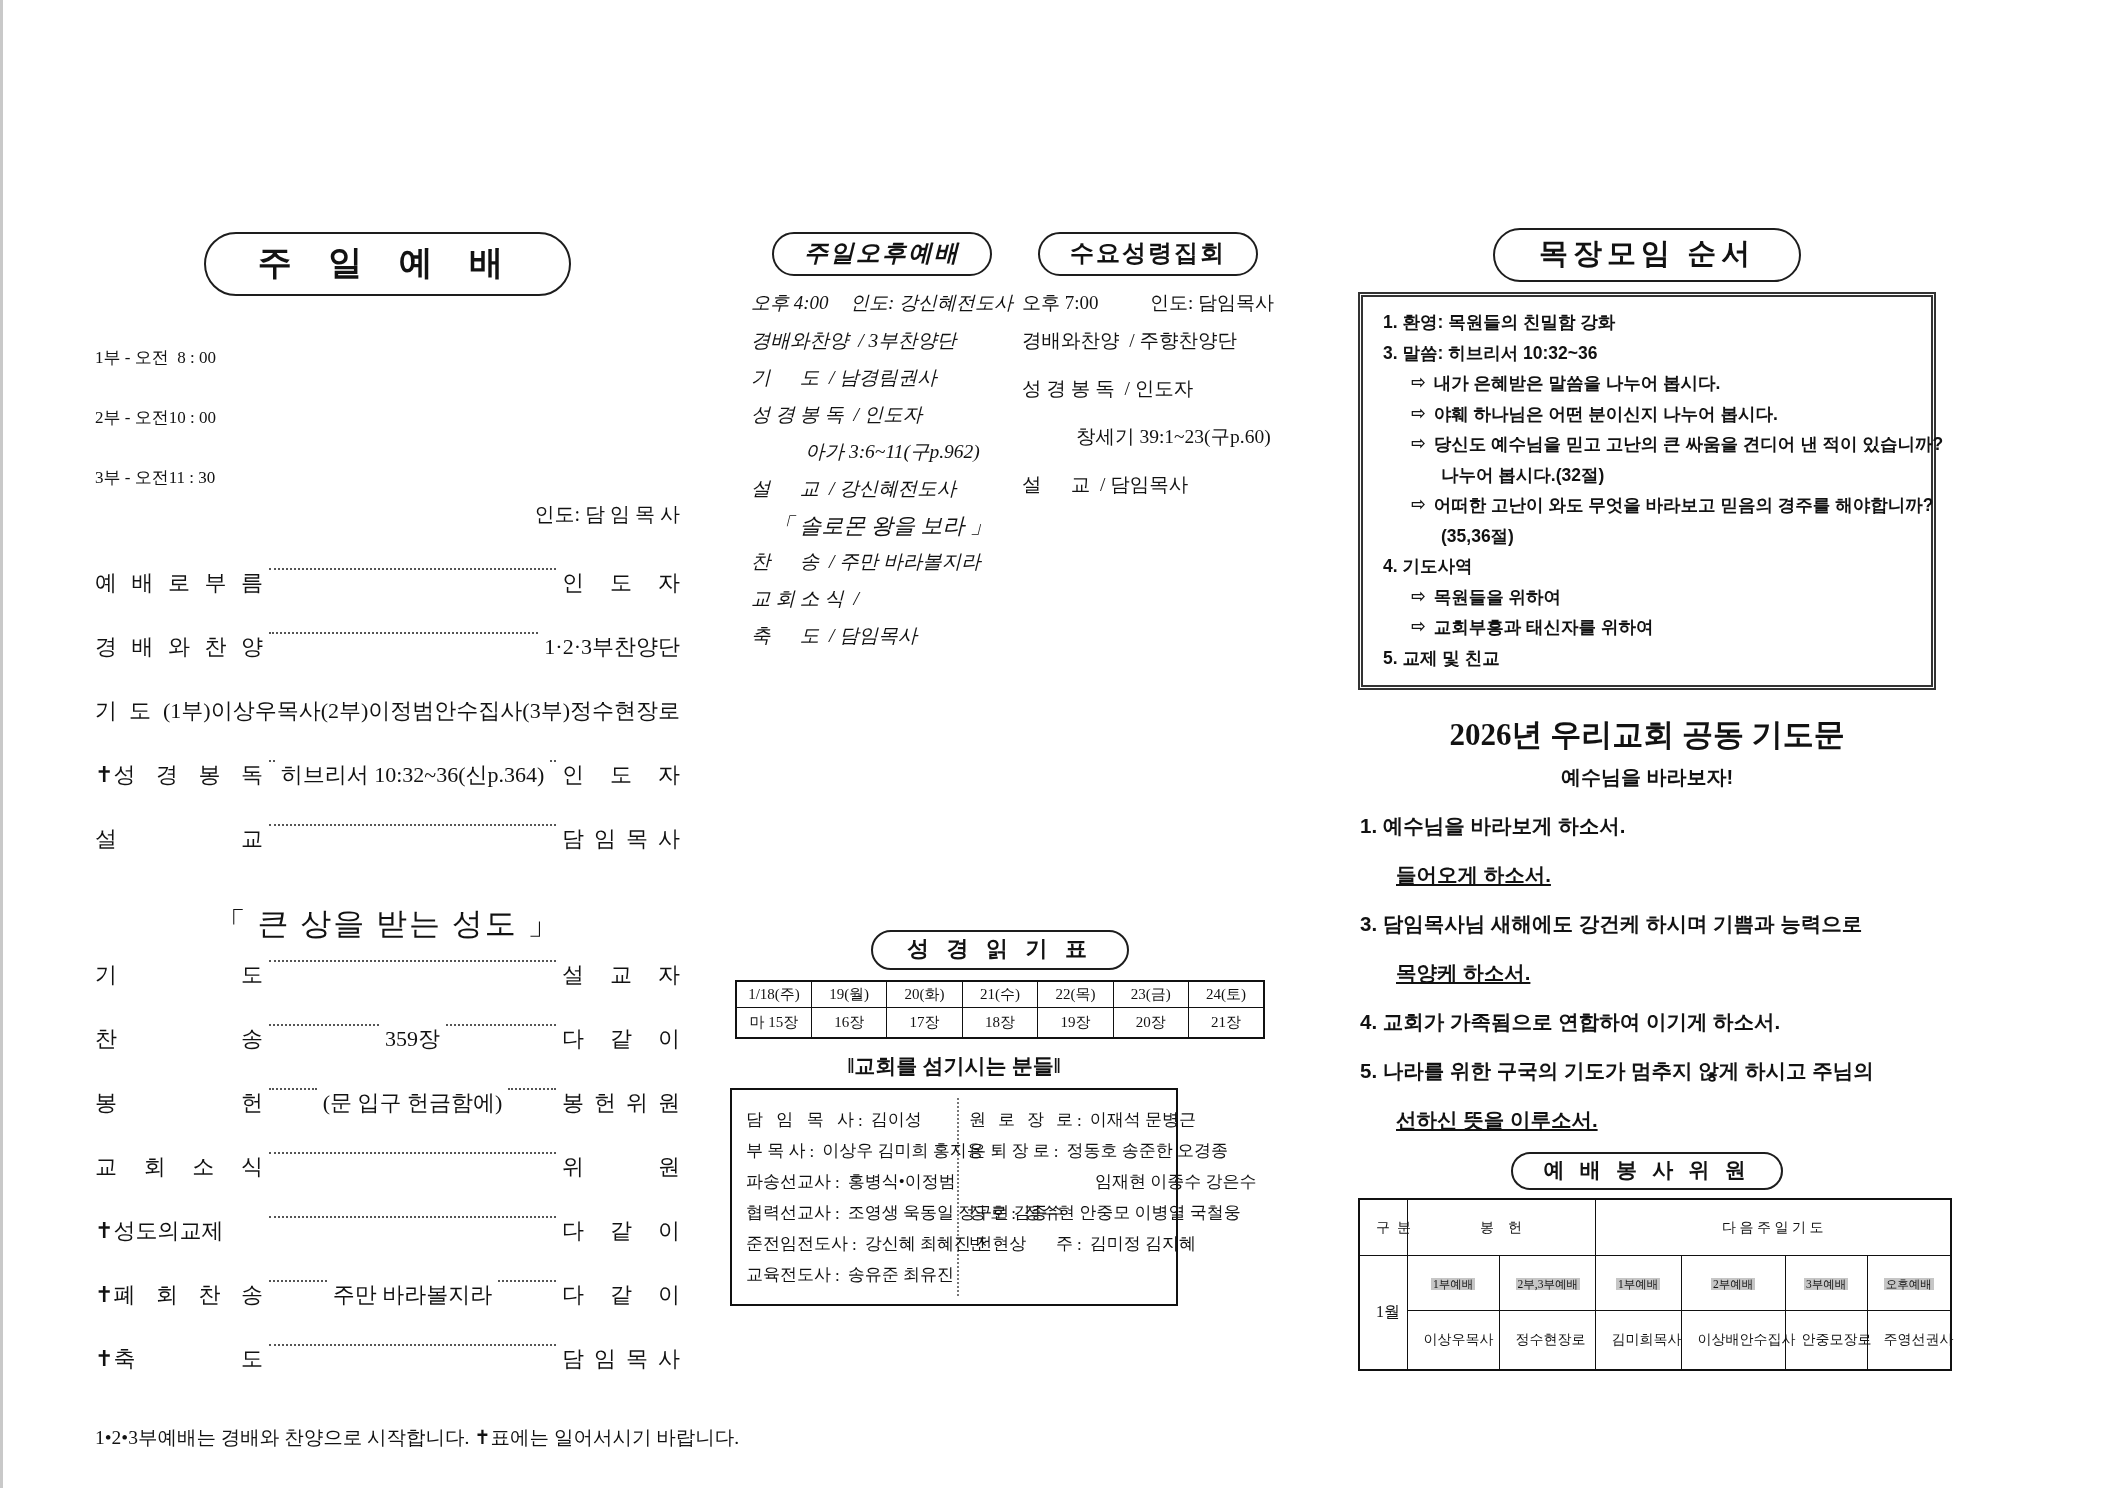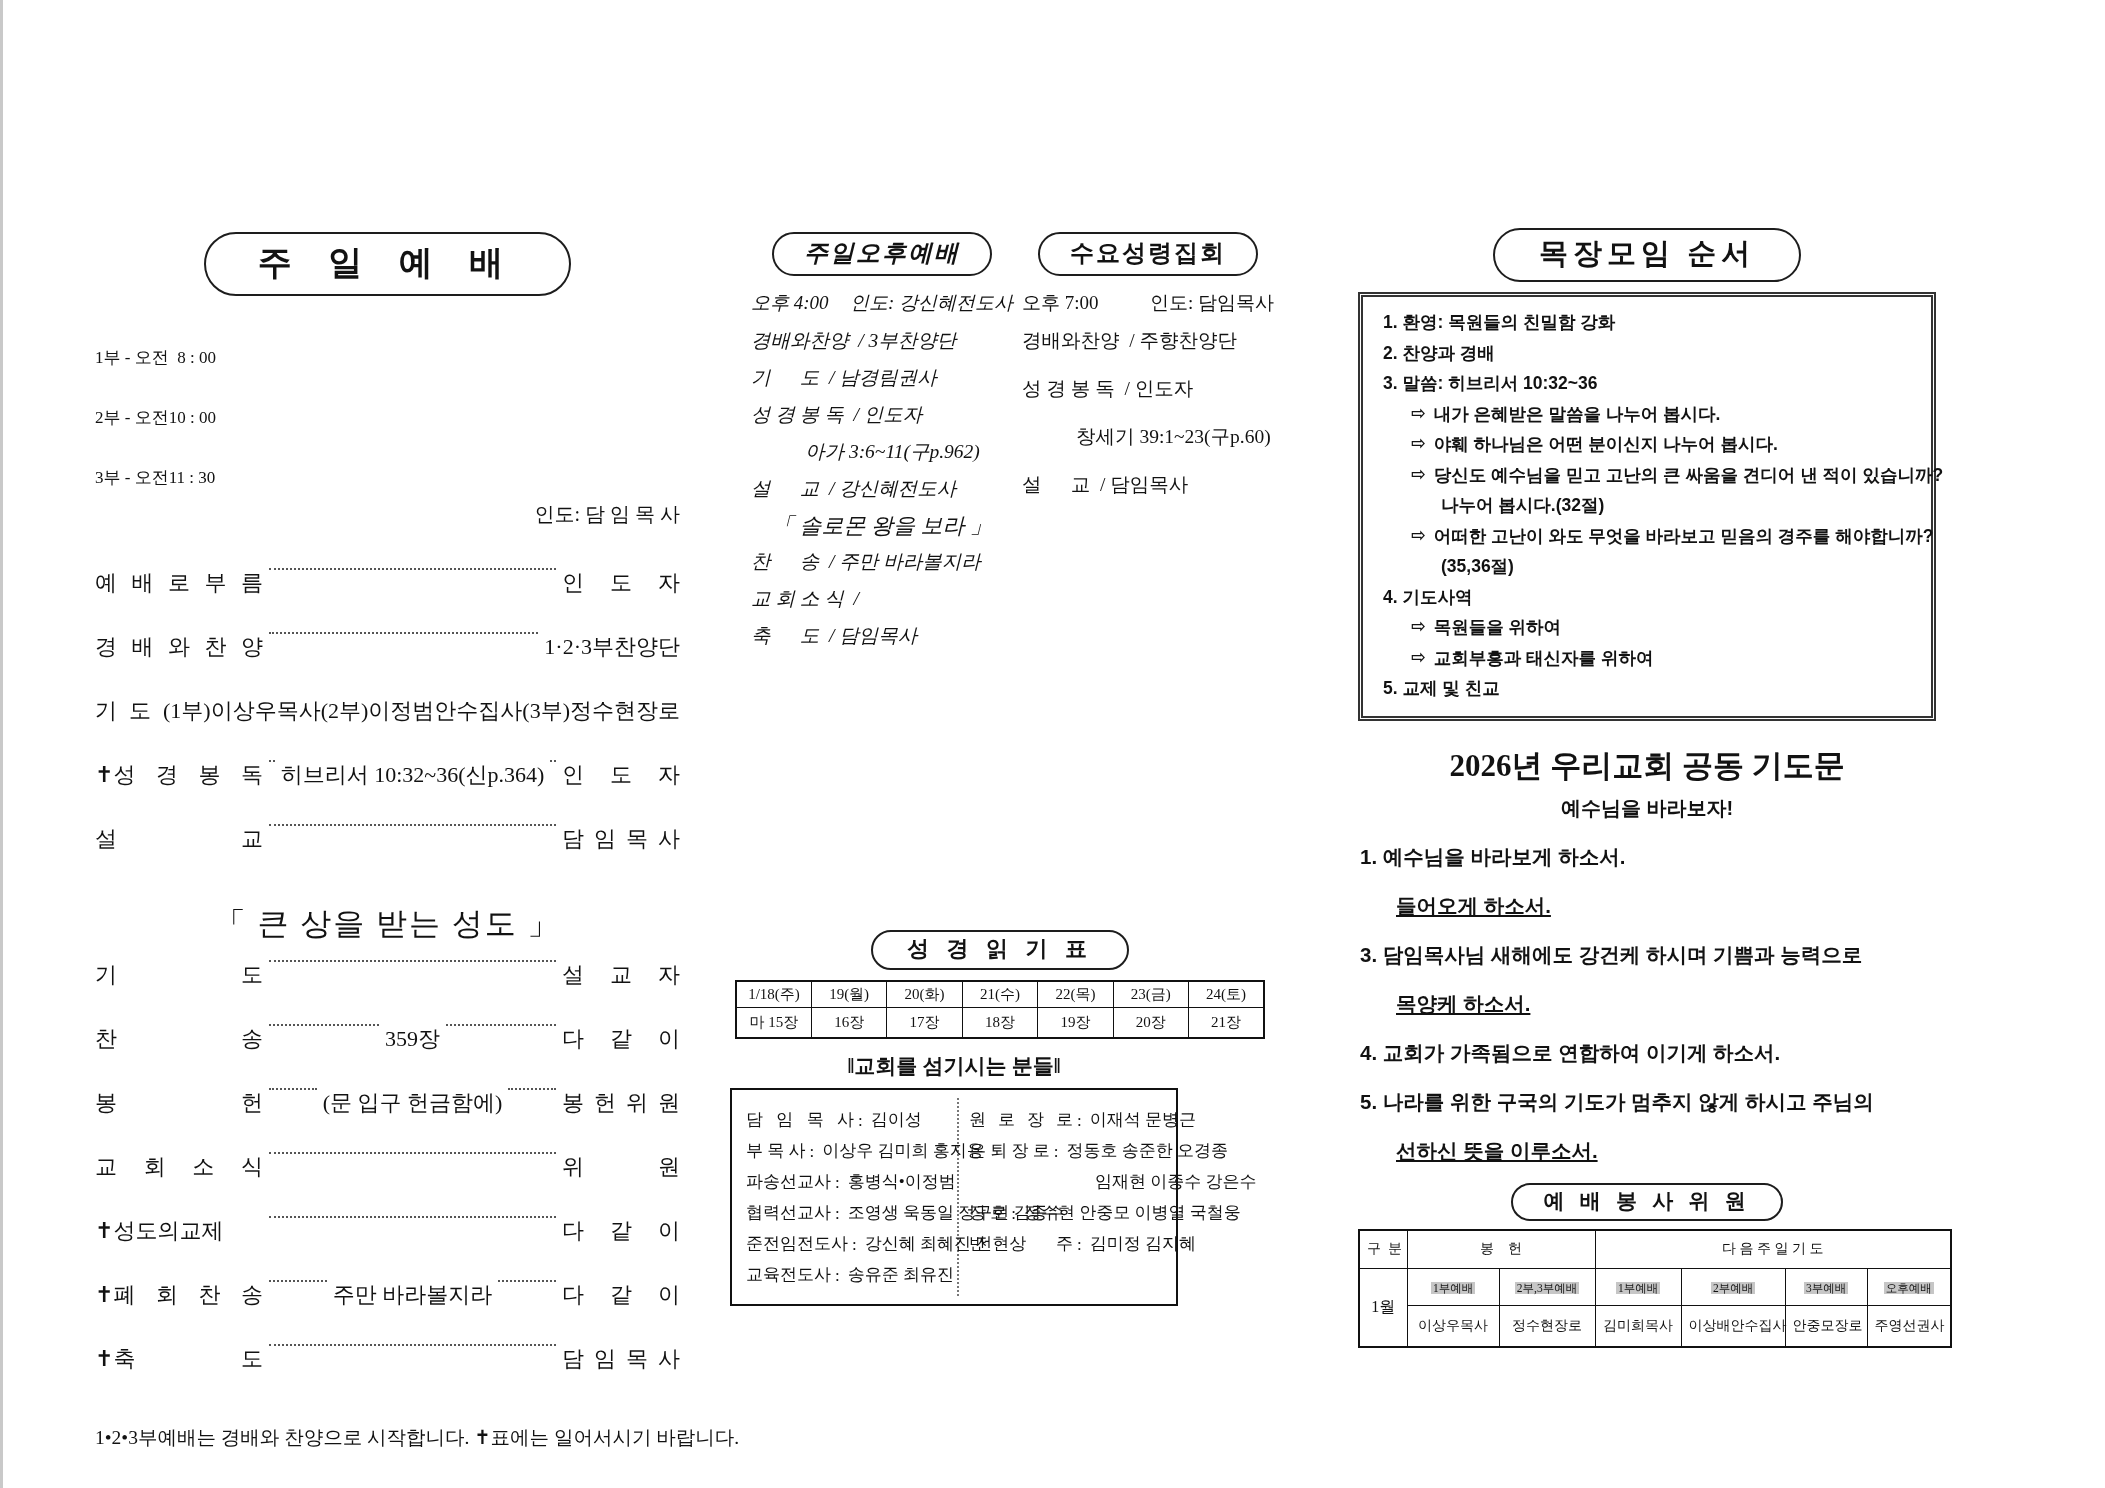--- a/index.html
+++ b/index.html
@@ -76,21 +76,21 @@
   .prayer-title{margin-top:24px;text-align:center;font-weight:bold;font-size:31px;white-space:pre;}
   .prayer-sub{margin-top:8px;text-align:center;font-weight:bold;font-size:20px;
               font-family:"Liberation Sans","DejaVu Sans",sans-serif;white-space:pre;}
   .prayer-lines{margin-top:10px;font-family:"Liberation Sans","DejaVu Sans",sans-serif;font-weight:bold;}
   .pline{font-size:20.5px;line-height:49px;white-space:pre;padding-left:2px;}
   .pline.cont{padding-left:38px;text-decoration:underline;}
 
   .vol-wrap{margin-top:8px;text-align:center;}
   .vol-table{margin-top:8px;width:548px;border-collapse:collapse;table-layout:fixed;
              border:2px solid #111;}
-  .vol-table td{border:1.5px solid #111;text-align:center;white-space:pre;padding:7px;}
+  .vol-table td{border:1.5px solid #111;text-align:center;white-space:pre;padding:16px;}
   .vol-head td{font-size:14px;height:23px;}
   .vol-sub td{height:22px;}
   .vol-sub .hl{background:#c6c6c6;font-size:11.5px;padding:0 2px;}
   .vol-names td{font-size:14px;height:26px;}
   .vol-month{font-size:16px;}
 </style>
 </head>
 <body>
 
 <div class="page">
@@ -314,21 +314,20 @@
     </div>
   </div>
 
   <div class="col-right">
     <div class="bubble-wrap">
       <span class="bubble mok">목장모임 순서</span>
     </div>
 
     <div class="mok-box">
       <div class="mok-line ln-n">1. 환영: 목원들의 친밀함 강화</div>
-      <div class="mok-line ln-n">2. 찬양과 경배</div>
       <div class="mok-line ln-n">3. 말씀: 히브리서 10:32~36</div>
       <div class="mok-line ln-a"><span class="arrow">⇨</span><span>내가 은혜받은 말씀을 나누어 봅시다.</span></div>
       <div class="mok-line ln-a"><span class="arrow">⇨</span><span>야훼 하나님은 어떤 분이신지 나누어 봅시다.</span></div>
       <div class="mok-line ln-a"><span class="arrow">⇨</span><span>당신도 예수님을 믿고 고난의 큰 싸움을 견디어 낸 적이 있습니까?</span></div>
       <div class="mok-line ln-c">나누어 봅시다.(32절)</div>
       <div class="mok-line ln-a"><span class="arrow">⇨</span><span>어떠한 고난이 와도 무엇을 바라보고 믿음의 경주를 해야합니까?</span></div>
       <div class="mok-line ln-c">(35,36절)</div>
       <div class="mok-line ln-n">4. 기도사역</div>
       <div class="mok-line ln-a"><span class="arrow">⇨</span><span>목원들을 위하여</span></div>
       <div class="mok-line ln-a"><span class="arrow">⇨</span><span>교회부흥과 태신자를 위하여</span></div>

